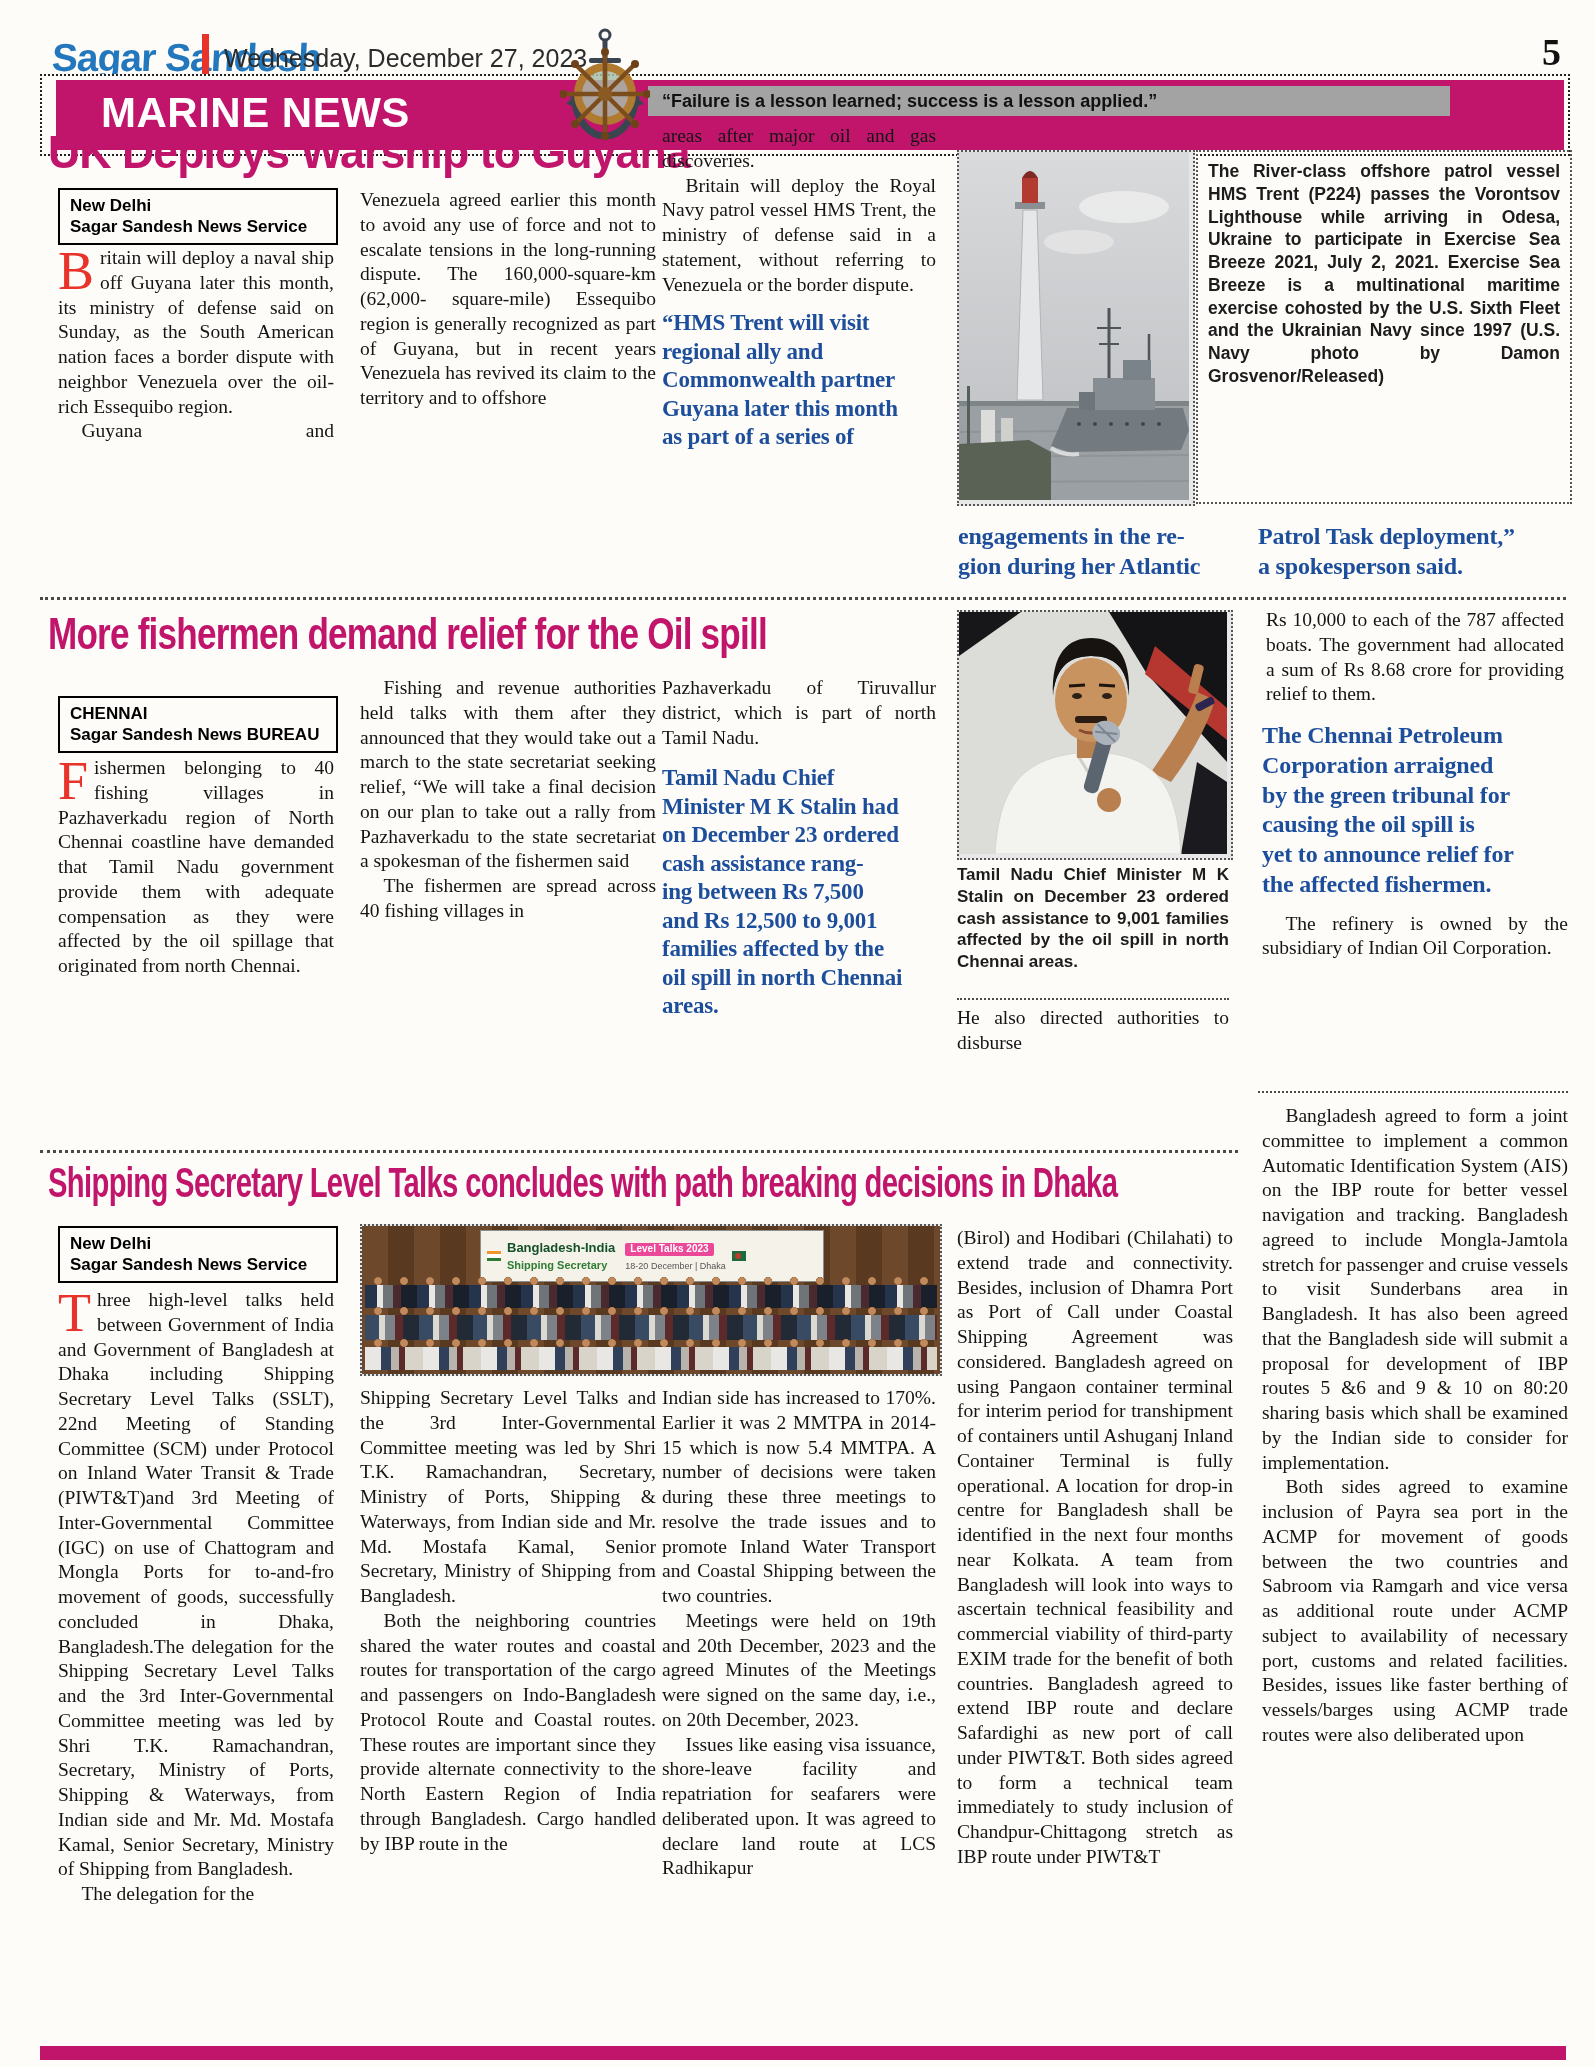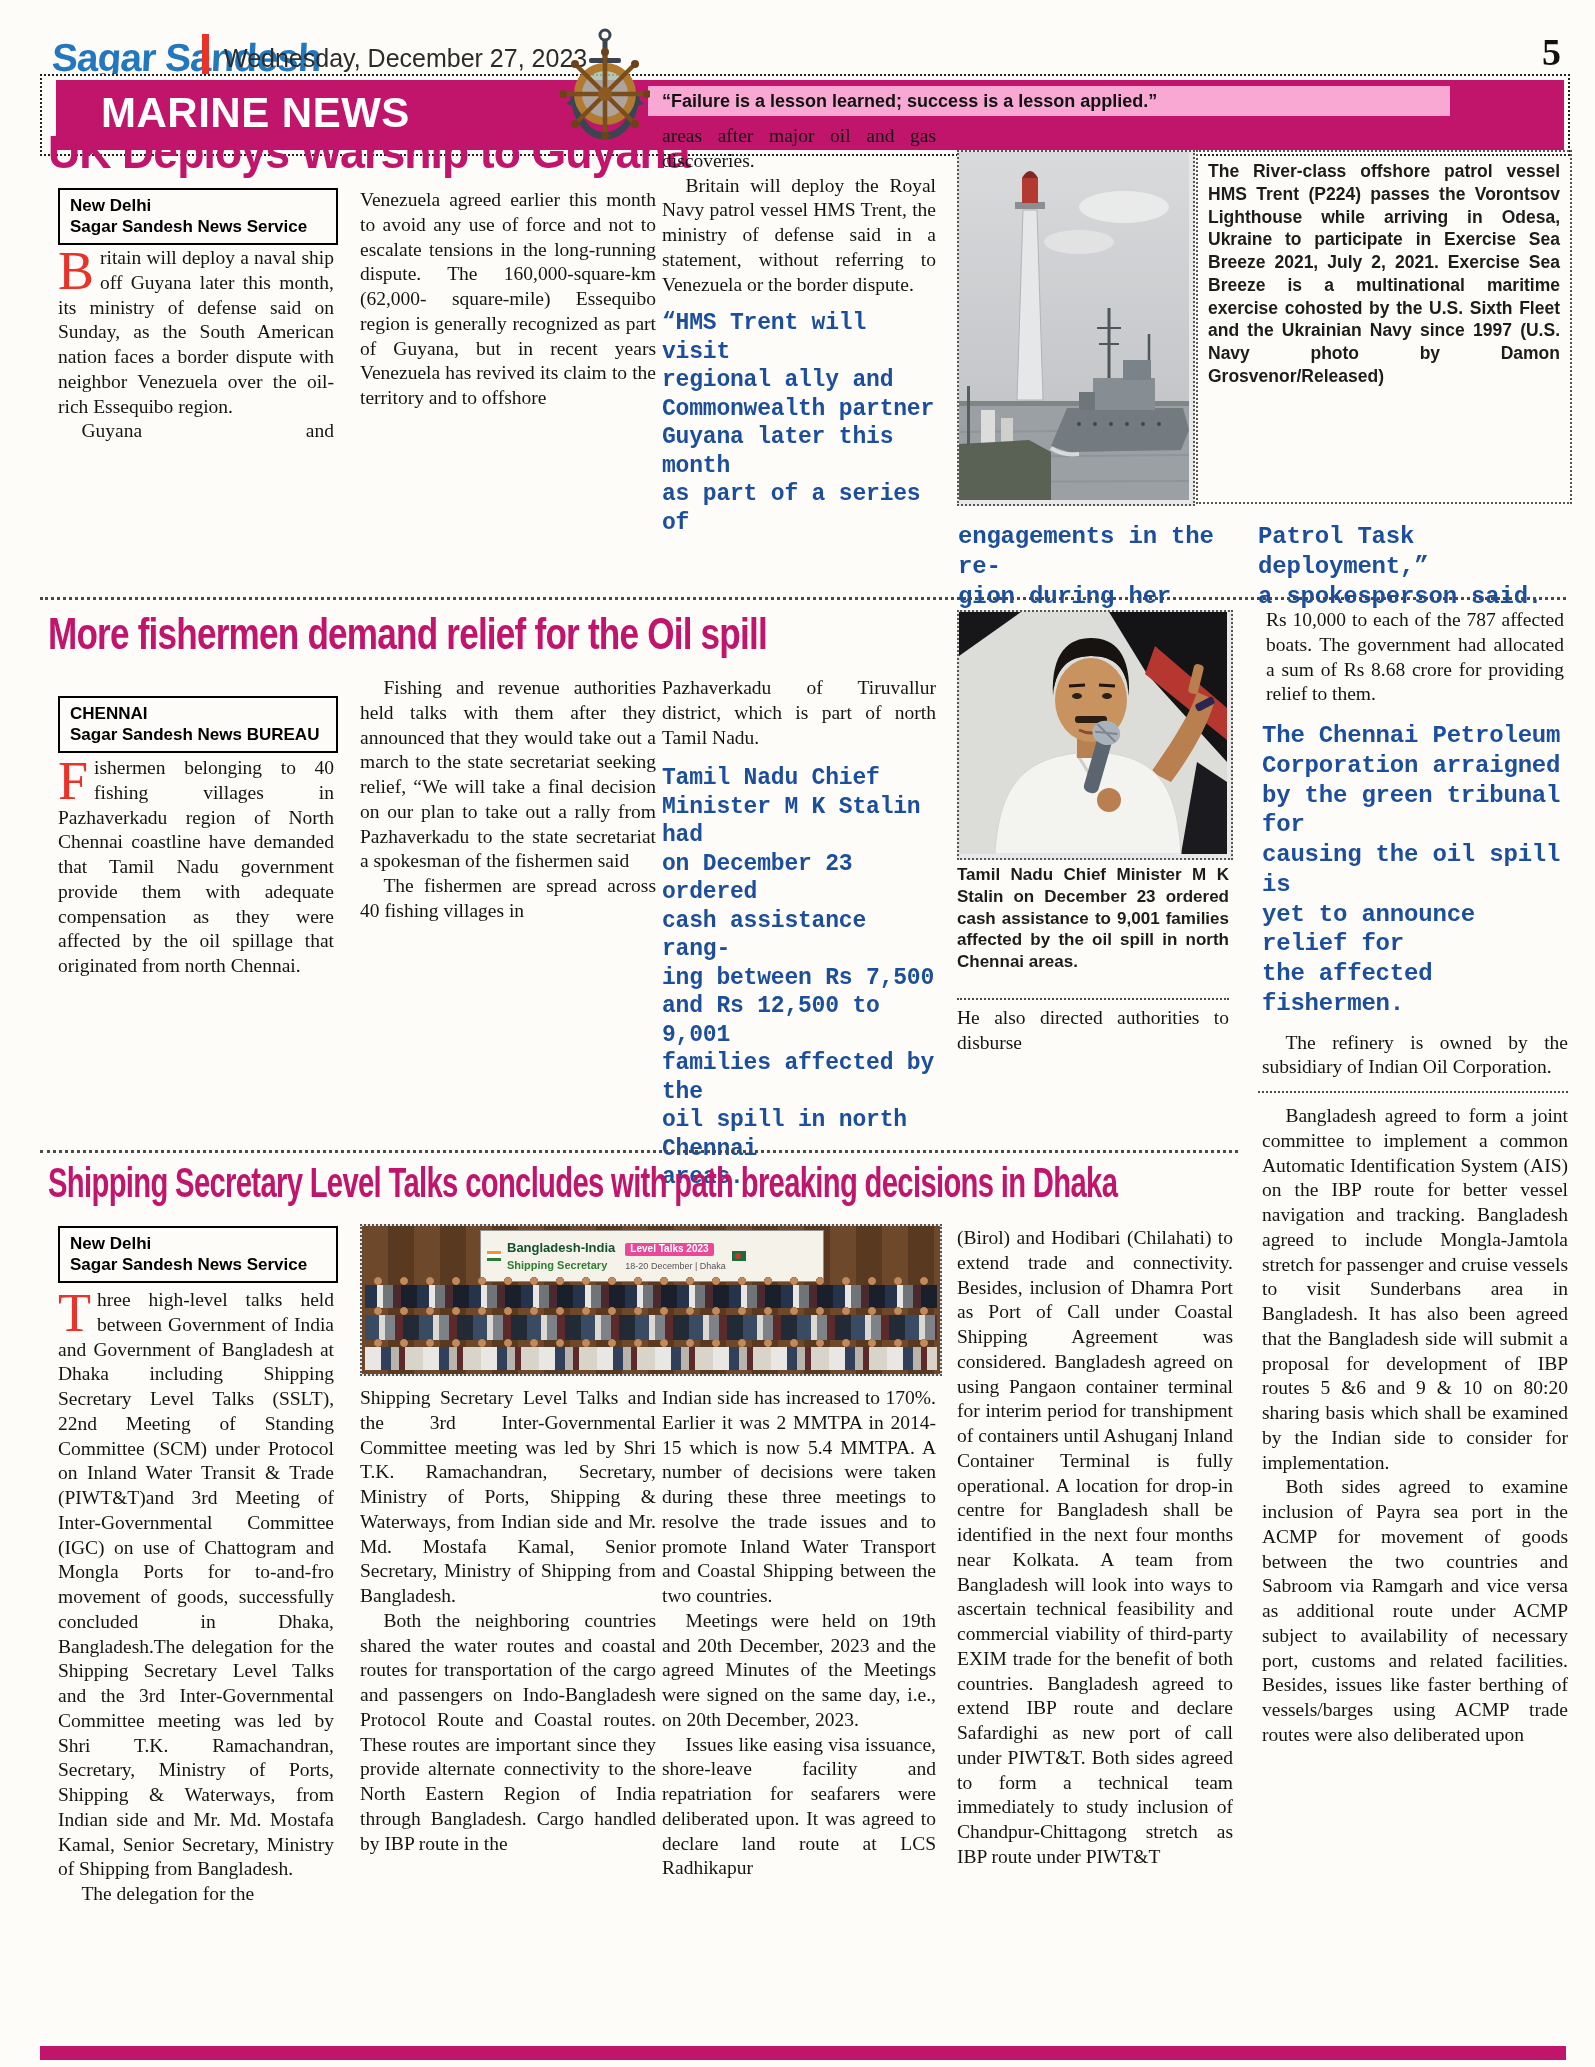--- a/index.html
+++ b/index.html
@@ -12,35 +12,35 @@
   
   .masthead{font-family:"Liberation Sans",sans-serif;font-weight:bold;font-size:39px;color:var(--mast);
             letter-spacing:-1px;transform:skewX(-3deg);}
   .dateline{font-family:"Liberation Sans",sans-serif;font-size:25px;color:#2b2b2b;}
   .pagenum{font-family:"Liberation Serif",serif;font-weight:bold;font-size:38px;color:#111;}
   .redbar{width:7px;height:44px;background:var(--red);}
   .banner-outer{border:2px dotted #222;background:#fdfcf9;}
   .banner{position:absolute;left:14px;top:4px;right:4px;bottom:4px;background:var(--accent);}
   .section-title{font-family:"Liberation Sans",sans-serif;font-weight:bold;font-size:42px;color:#fff;
                  letter-spacing:.5px;line-height:66px;padding-left:22px;margin-left:23px;}
-  .quotebox{background:#f9a8d4;font-family:"Liberation Sans",sans-serif;font-weight:bold;font-size:18px;
+  .quotebox{background:#a3a3a3;font-family:"Liberation Sans",sans-serif;font-weight:bold;font-size:18px;
             color:#111;line-height:30px;padding-left:14px;}
   
   .hl{font-family:"Liberation Sans",sans-serif;font-weight:bold;color:var(--accent);
       transform-origin:left top;white-space:nowrap;letter-spacing:-1px;}
   
   .bybox{border:2.5px solid #000;padding:5px 10px 6px 10px;background:transparent;}
   .bybox .l1,.bybox .l2{font-family:"Liberation Sans",sans-serif;font-weight:bold;font-size:17px;line-height:21px;color:#000;}
   
   .body{font-size:19.5px;line-height:1.27;text-align:justify;margin:0;}
   .body p{margin:0;}
   .indent{text-indent:1.2em;}
   .spread{text-align-last:justify;}
   .dropcap{float:left;font-size:54px;line-height:.82;padding:3px 6px 0 0;color:var(--red);font-weight:400;}
-  .blue{font-family:Liberation Mono, monospace;font-weight:bold;color:var(--blue);
+  .blue{font-family:Liberation Serif, serif;font-weight:bold;color:var(--blue);
         font-size:23px;line-height:1.24;letter-spacing:-.2px;text-align:left;}
   .prelines{white-space:pre-line;}
   
   .photo-box{border:2px dotted #555;background:#e8e8e8;overflow:hidden;}
   .capbox{border:2px dotted #555;padding:8px 10px;font-family:"Liberation Sans",sans-serif;
           font-weight:bold;font-size:17.5px;line-height:1.3;color:#1c1c1c;text-align:justify;}
   .photocap{font-family:"Liberation Sans",sans-serif;font-weight:bold;font-size:17px;line-height:1.28;
             color:#1c1c1c;text-align:justify;}
   .dotsep{border-top:3px dotted #4a4a4a;height:0;}
   .botbar{background:var(--accent);}

